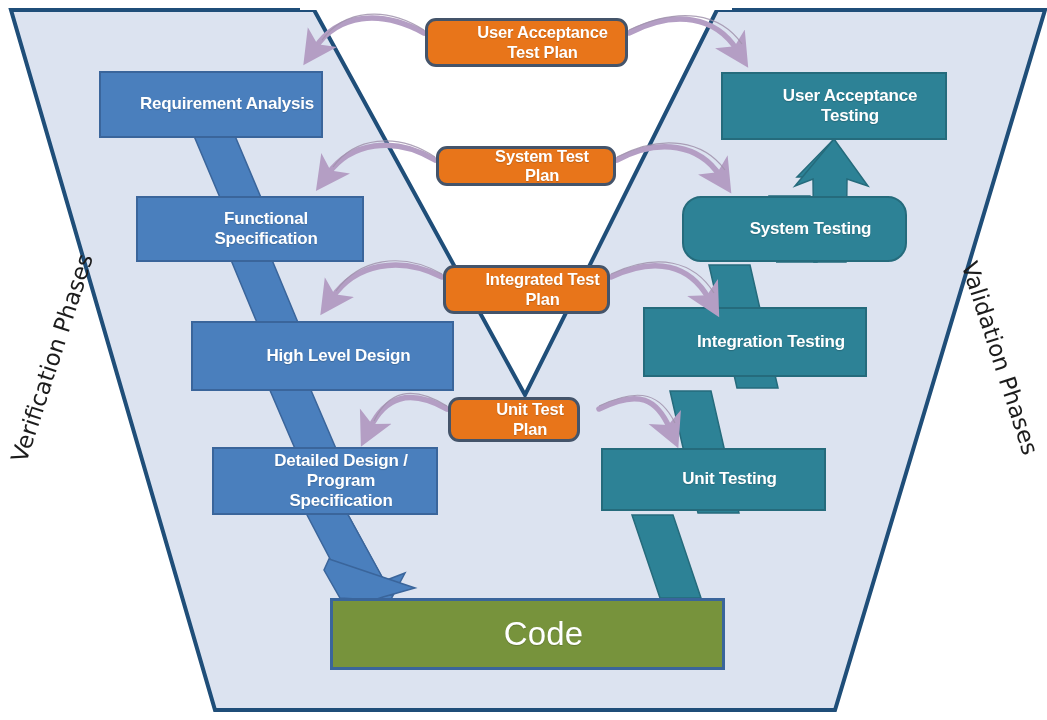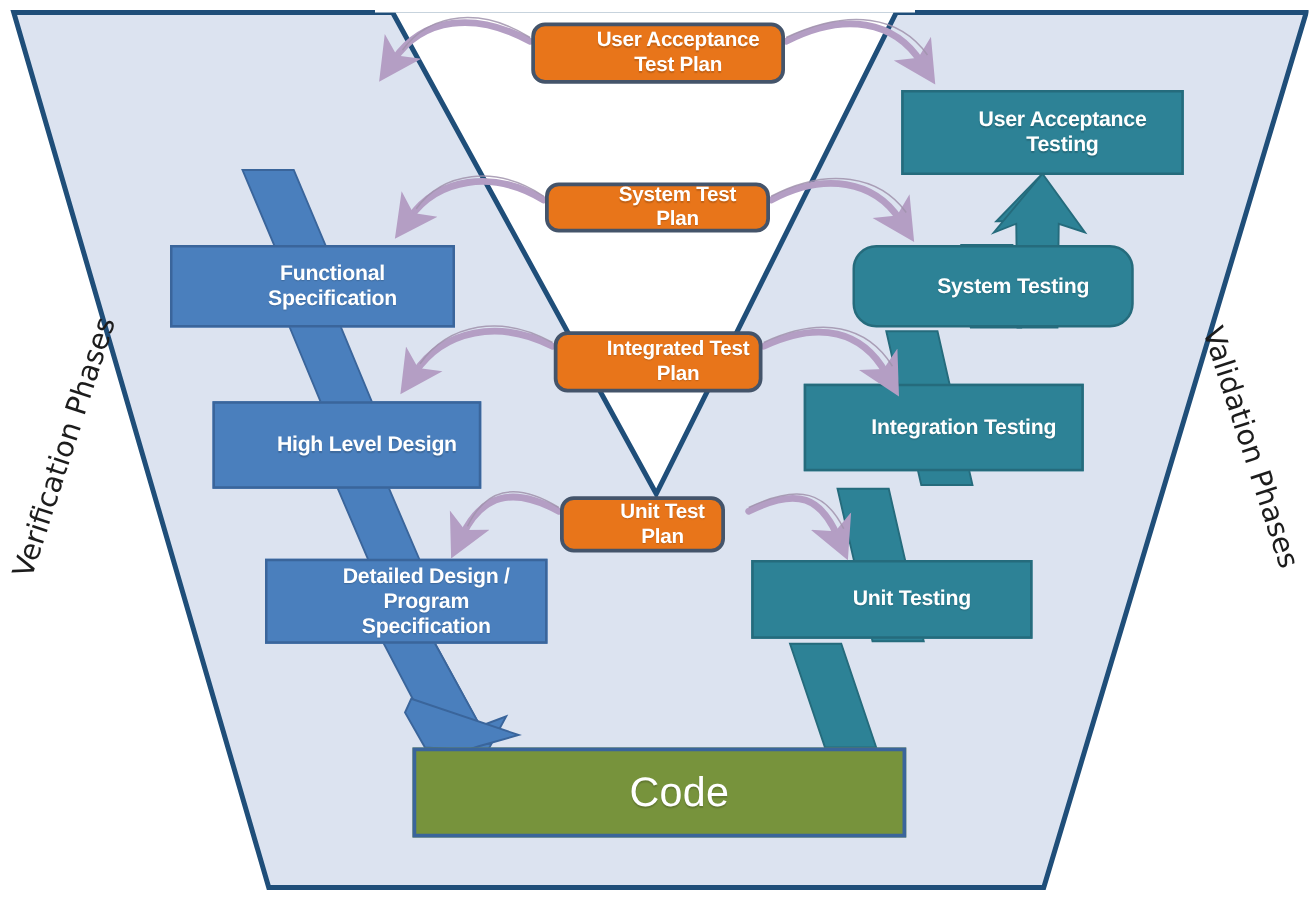--- a/index.html
+++ b/index.html
@@ -157,24 +157,27 @@
       <path d="M 629,30 C 680,6 720,13 742,44"></path>
       <path d="M 435,157 C 396,131 354,138 333,167"></path>
       <path d="M 617,157 C 663,133 704,141 725,170"></path>
       <path d="M 442,274 C 401,251 359,259 336,291"></path>
       <path d="M 611,274 C 658,252 694,261 714,293"></path>
       <path d="M 447,406 C 411,384 388,392 374,421"></path>
       <path d="M 599,406 C 641,386 661,395 675,423"></path>
     </g>
   </svg>
 
+  <div class="node verif" style="left:99px; top:71px; width:224px; height:67px;">
+    <span class="lbl">Requirement Analysis</span>
+  </div>
   <div class="node verif" style="left:136px; top:196px; width:228px; height:66px;justify-content:center;">
     <span class="lbl">Functional<br>Specification</span>
   </div>
-  <div class="node verif" style="left:170px; top:321px; width:215px; height:70px;">
+  <div class="node verif" style="left:191px; top:321px; width:263px; height:70px;">
     <span class="lbl">High Level Design</span>
   </div>
   <div class="node verif" style="left:212px; top:447px; width:226px; height:68px;">
     <span class="lbl">Detailed Design /<br>Program Specification</span>
   </div>
 
   <div class="node valid" style="left:601px; top:448px; width:225px; height:63px;">
     <span class="lbl">Unit Testing</span>
   </div>
   <div class="node valid" style="left:643px; top:307px; width:224px; height:70px;">

